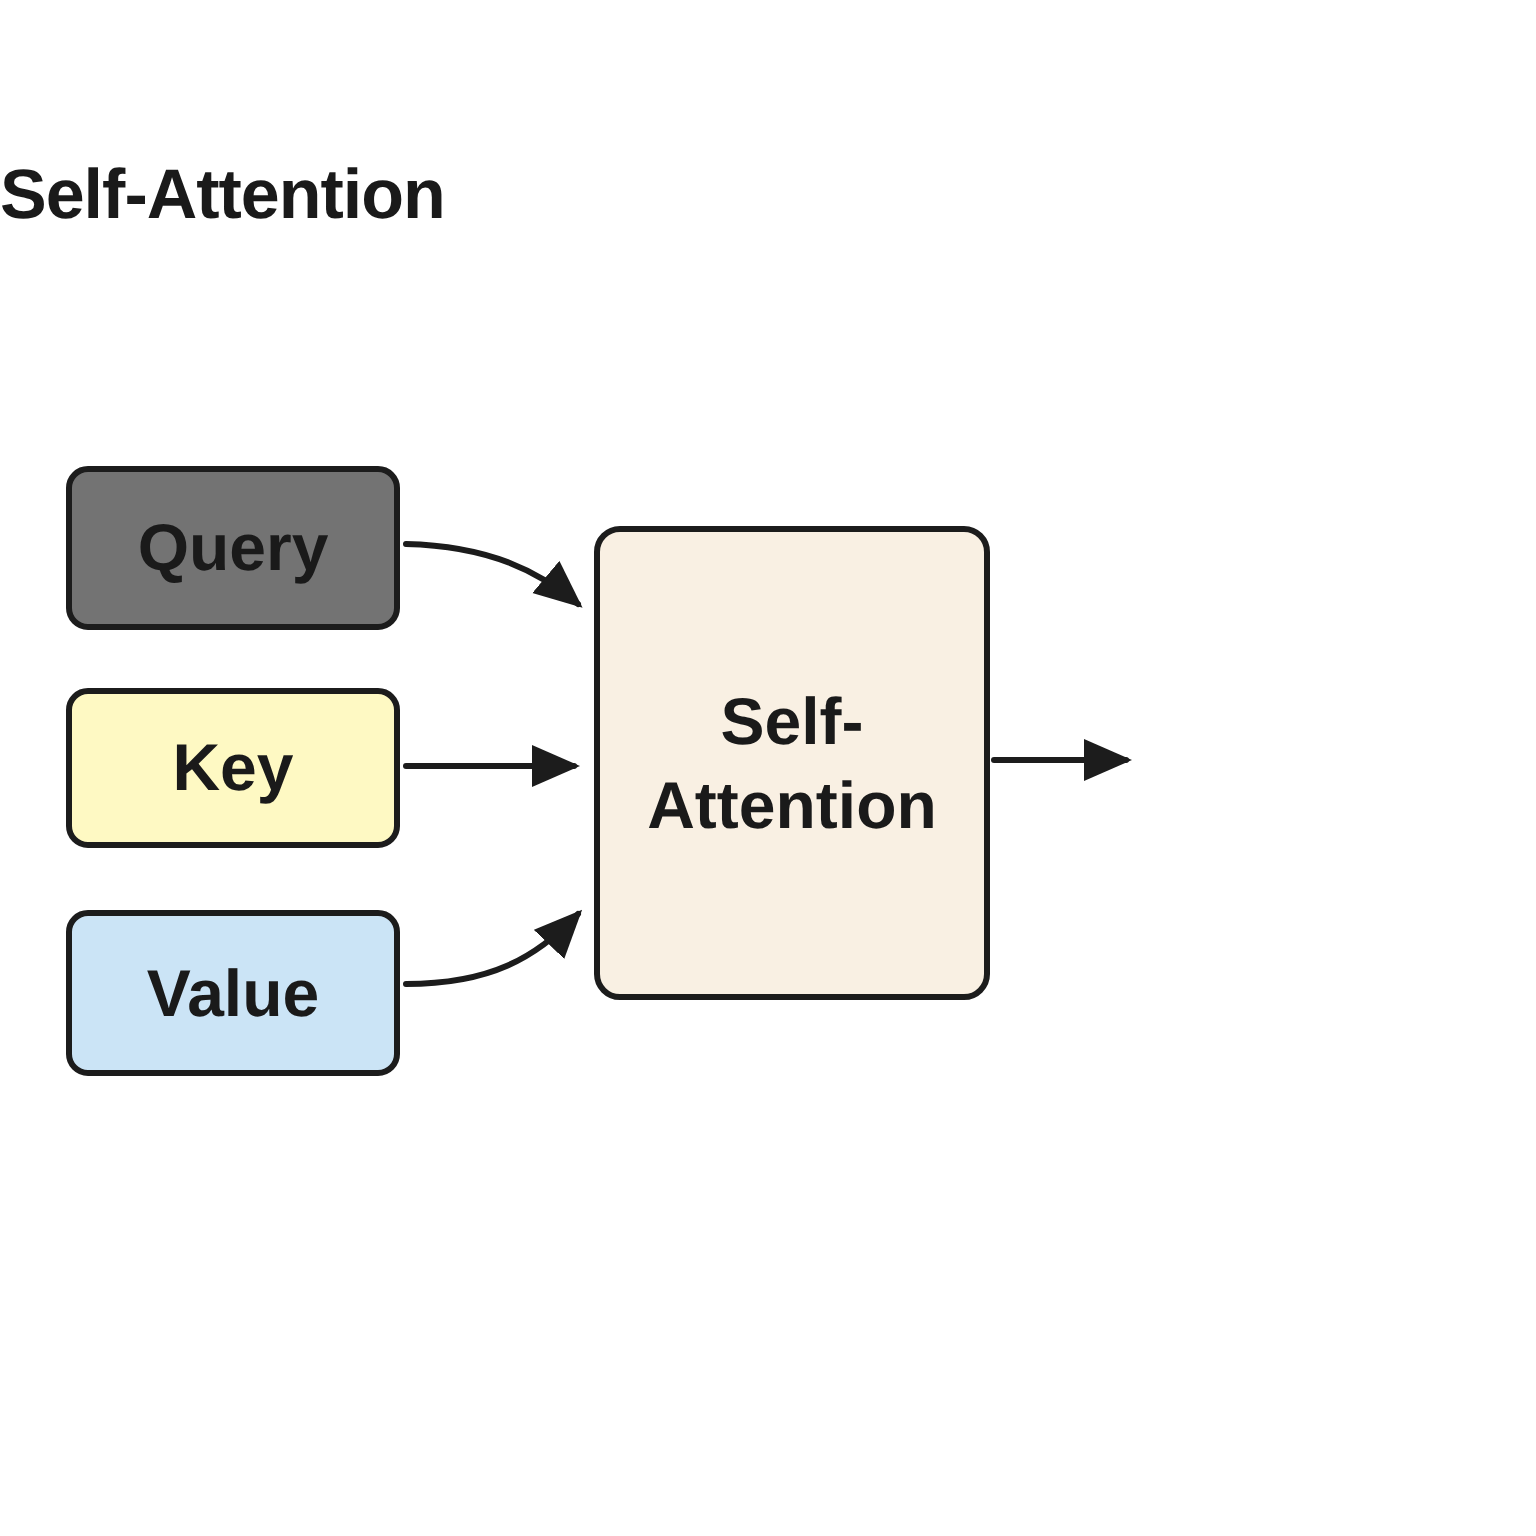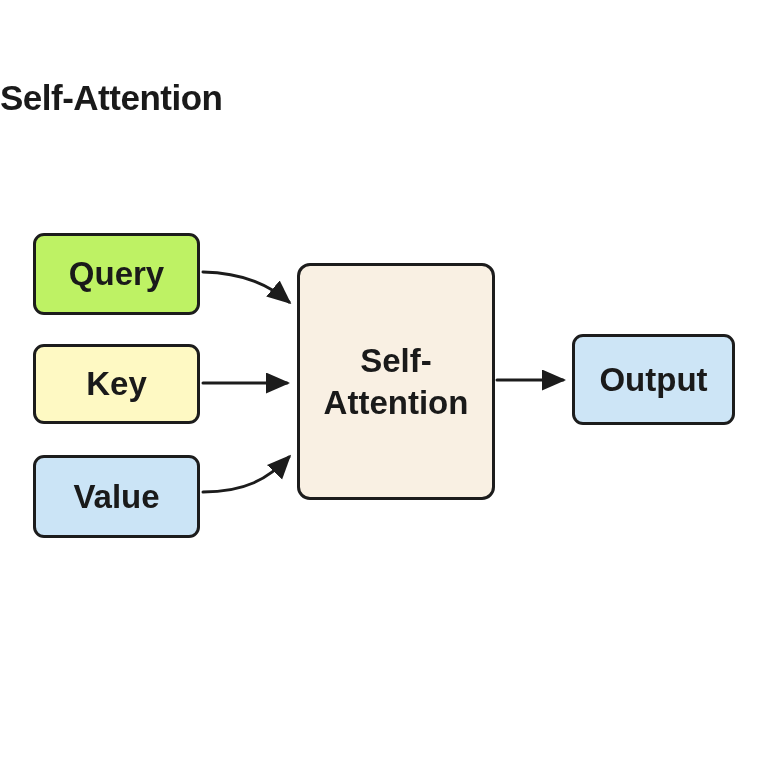--- a/index.html
+++ b/index.html
@@ -63,42 +63,39 @@
   }
   .arrow-head { fill: var(--arrow-color); }
 </style>
 </head>
 <body>
 
 <div class="canvas">
 
   <h1 class="title">Self-Attention</h1>
 
-  <div class="node node-query" style="background-color: #bef264;">
+  <div class="node node-query" style="background-color: #737373;">
     <span>Query</span>
   </div>
 
   <div class="node node-key" style="background-color: #fef9c3;">
     <span>Key</span>
   </div>
 
   <div class="node node-attn" style="background-color: rgb(249, 240, 227);">
     <span>
       <span style="display:block">Self-</span>
       <span style="display:block">Attention</span>
     </span>
   </div>
 
   <div class="node node-value" style="background-color: rgb(203, 228, 246);">
     <span>Value</span>
   </div>
 
-  <div class="node node-output" style="background-color: rgb(205, 229, 246);">
-    <span>Output</span>
-  </div>
 
   <svg class="edges" viewBox="0 0 768 768" xmlns="http://www.w3.org/2000/svg">
     <defs>
       <marker id="arrow" markerWidth="9" markerHeight="8" refX="7" refY="3.5" orient="auto" markerUnits="strokeWidth">
         <path d="M0,0 L8,3.5 L0,7 Z" class="arrow-head"></path>
       </marker>
     </defs>
     <path class="edge" d="M 203 272 C 245 273, 270 286, 289 302" marker-end="url(#arrow)"></path>
     <path class="edge" d="M 203 383 L 287 383" marker-end="url(#arrow)"></path>
     <path class="edge" d="M 203 492 C 245 492, 268 479, 289 457" marker-end="url(#arrow)"></path>

